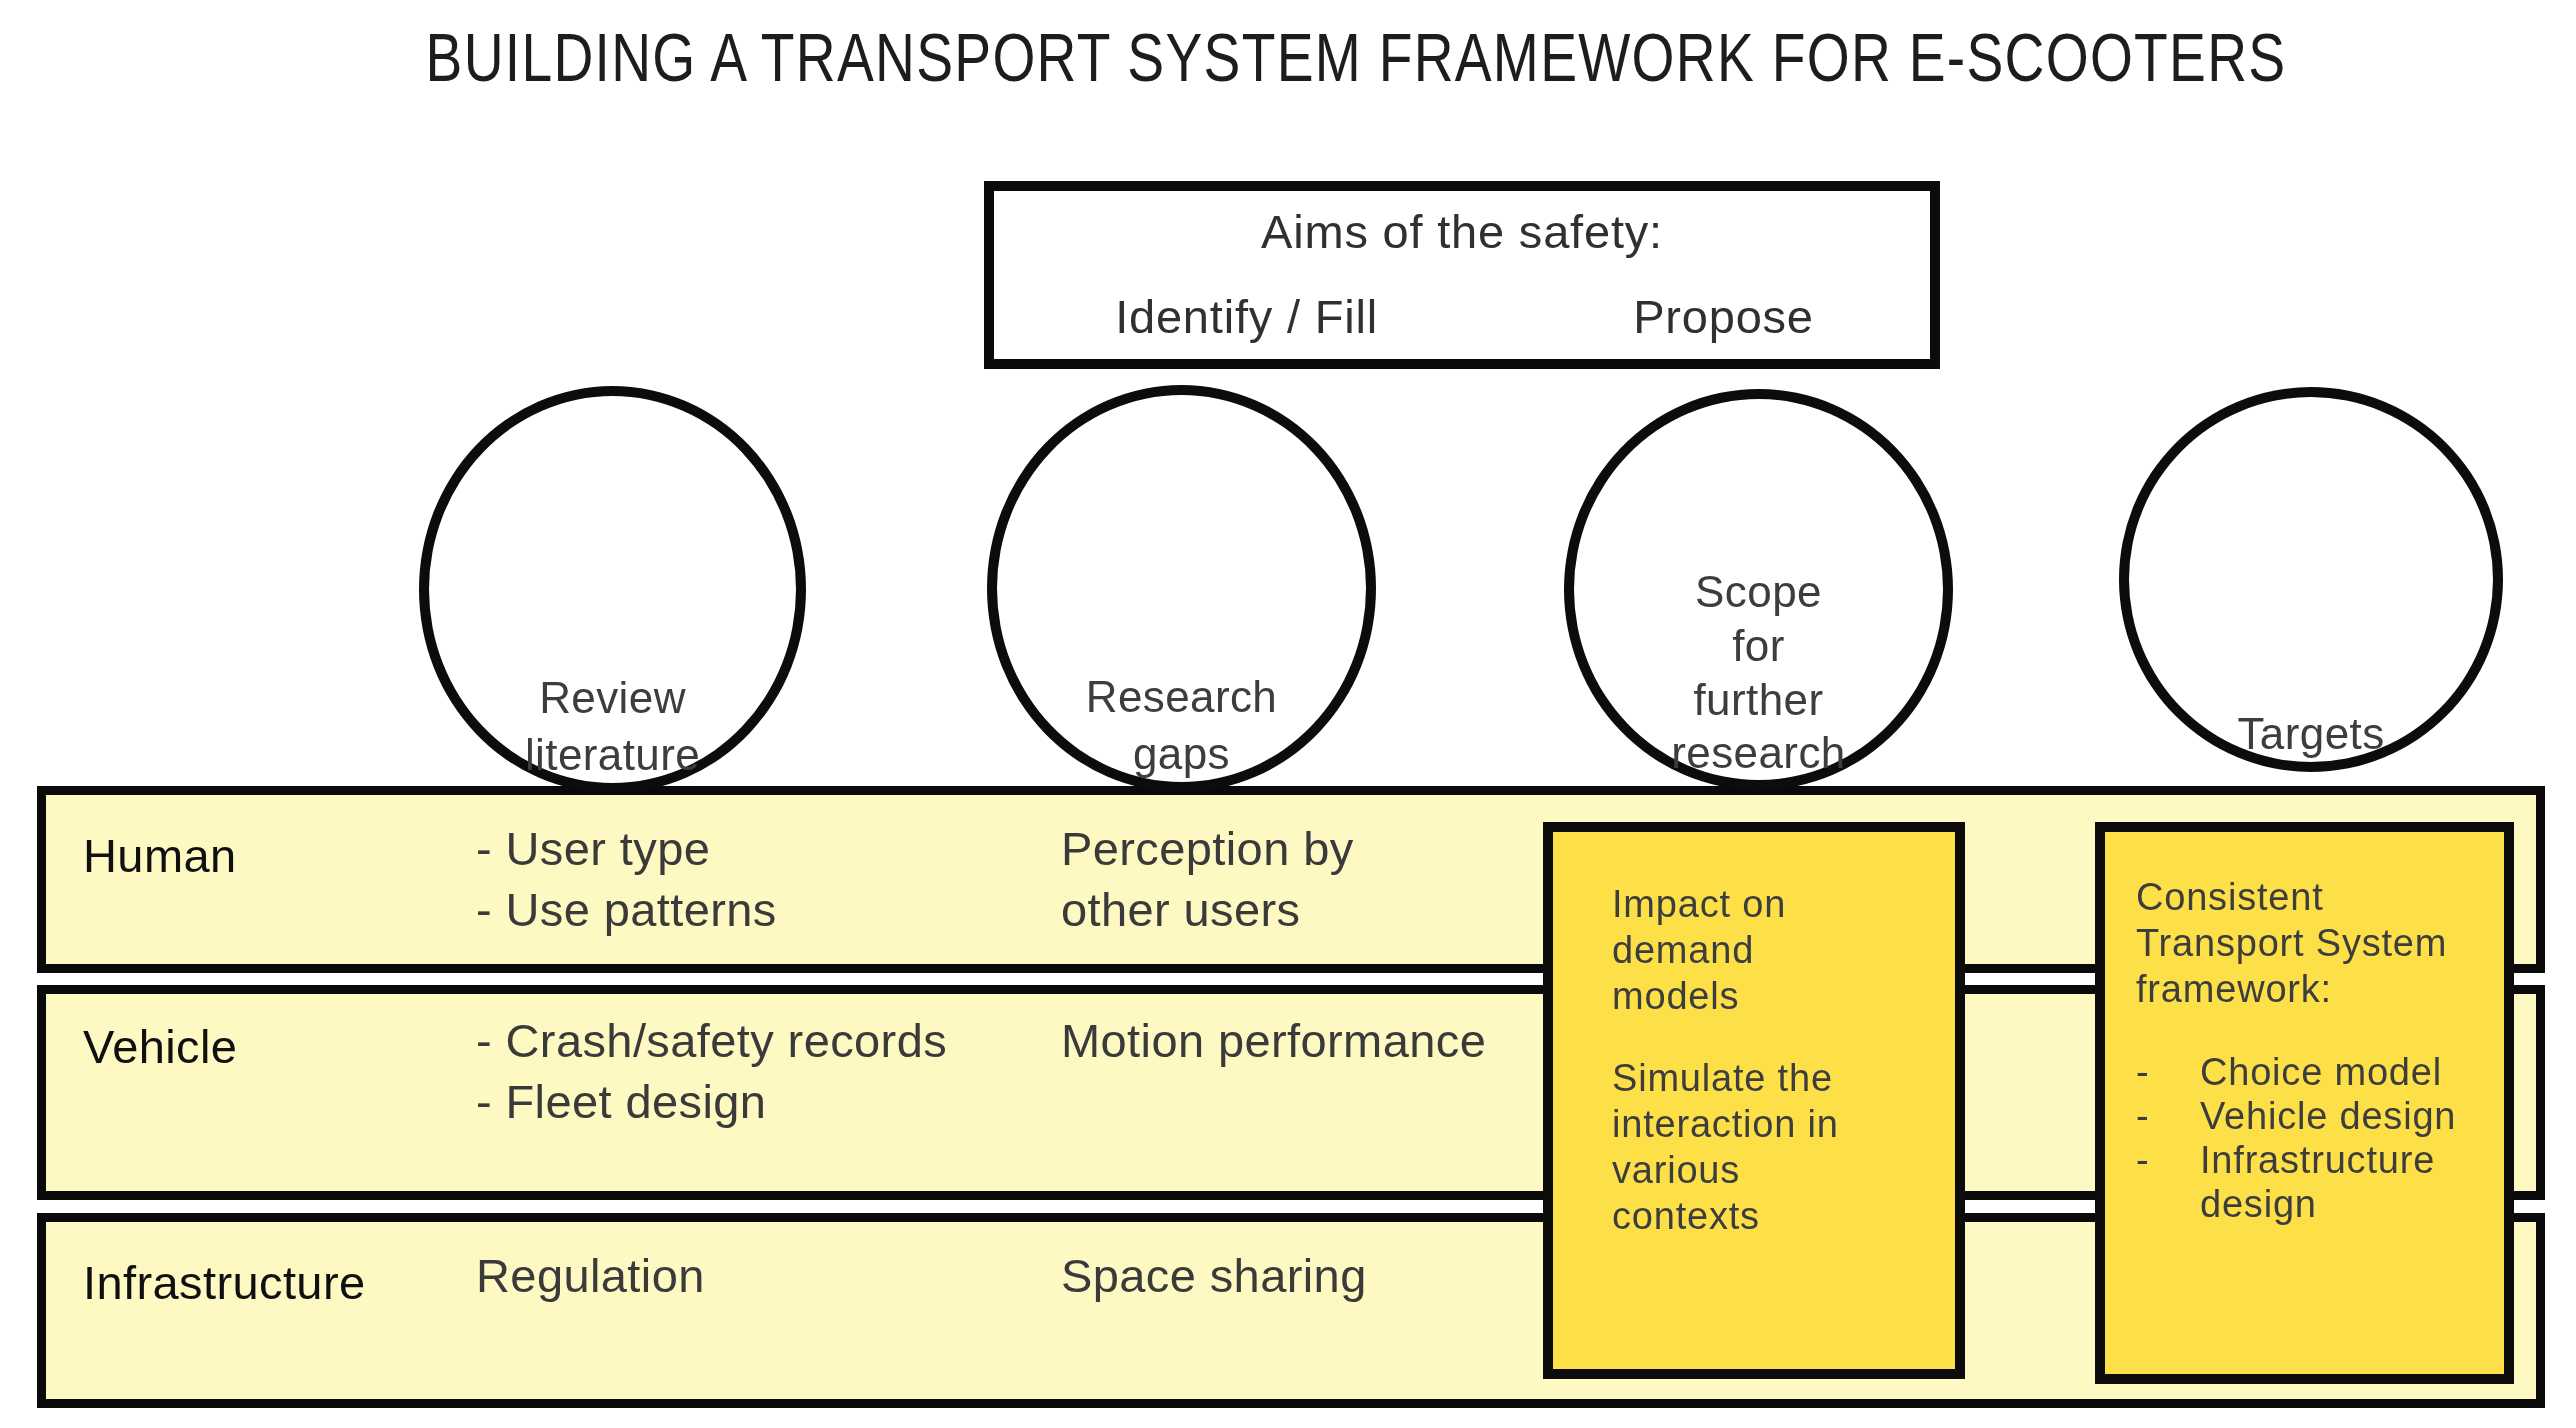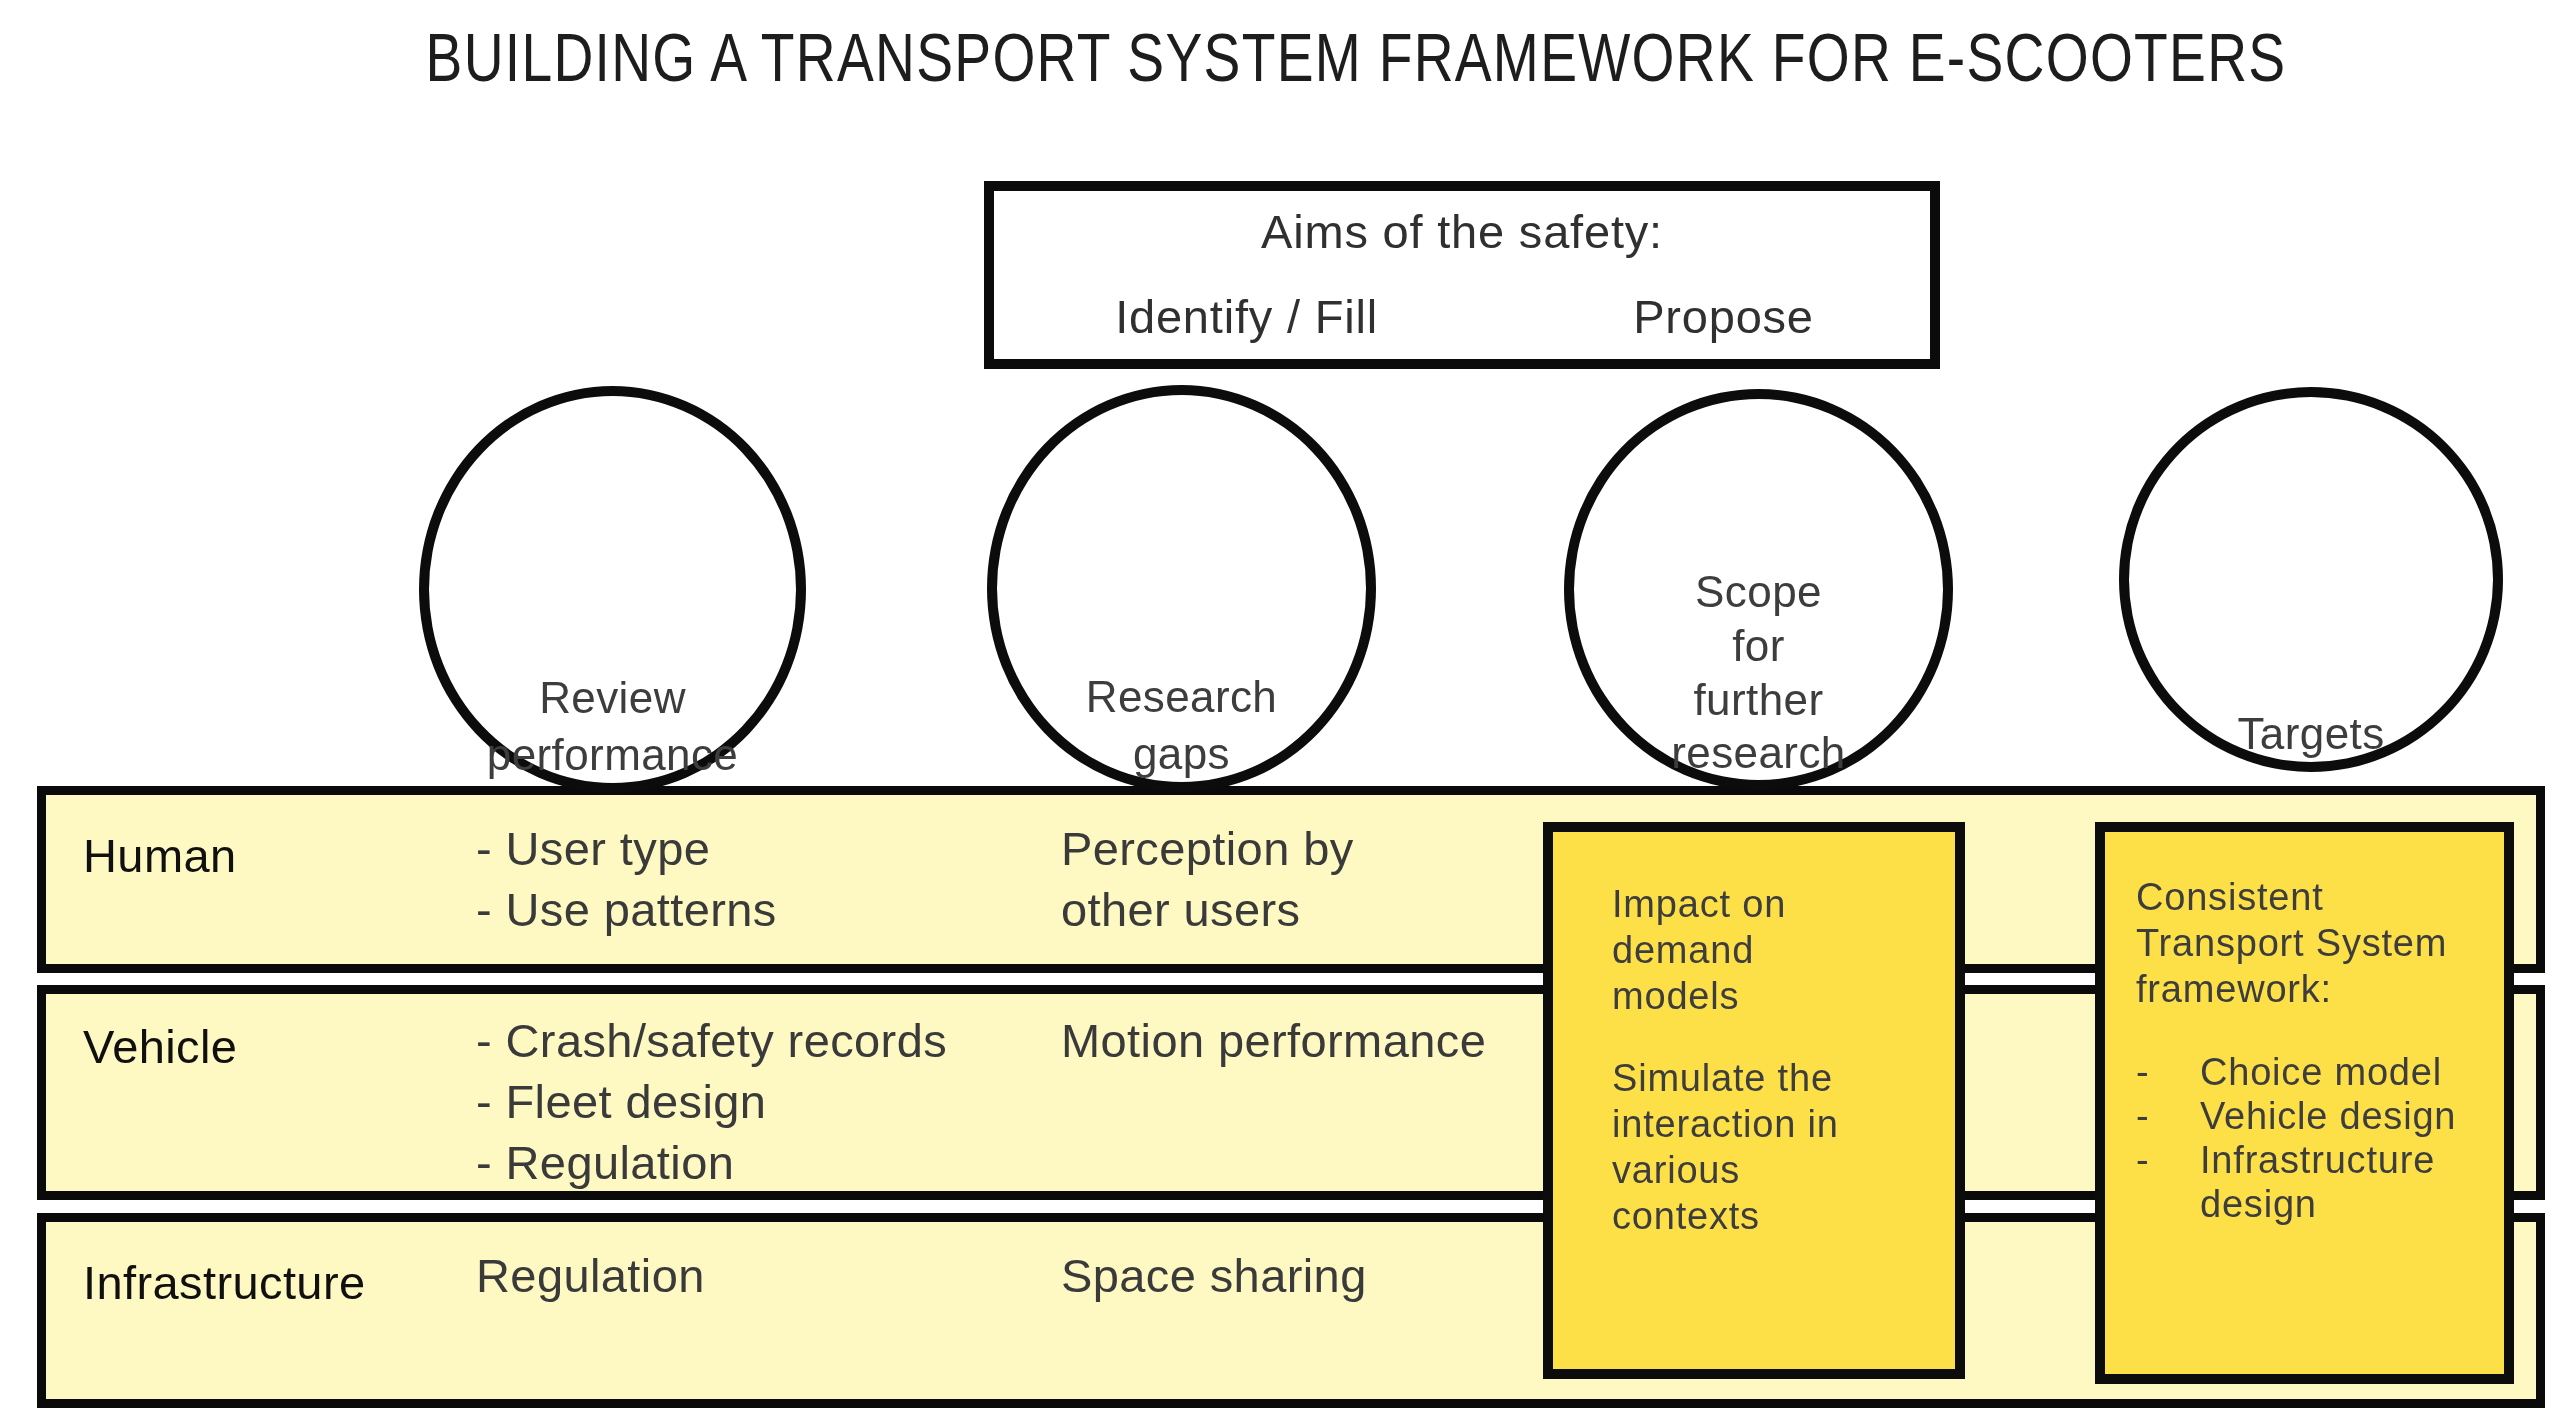--- a/index.html
+++ b/index.html
@@ -86,21 +86,21 @@
   </div>
 
   <div class="aims-box">
     <div class="aims-heading">Aims of the safety:</div>
     <div class="aims-left">Identify / Fill</div>
     <div class="aims-right">Propose</div>
   </div>
 
   <div class="circle c1">
     <span class="pre">Review
-performance</span>
+literature</span>
   </div>
   <div class="circle c2">
     <span class="pre">Research
 gaps</span>
   </div>
   <div class="circle c3">
     <span class="pre">Scope
 for
 further
 research</span>
@@ -117,21 +117,20 @@
     </div>
     <div class="col3 pre">Perception by
 other users</div>
   </div>
 
   <div class="band band-vehicle">
     <div class="band-label">Vehicle</div>
     <div class="col2">
       <div class="item">- Crash/safety records</div>
       <div class="item">- Fleet design</div>
-      <div class="item">- Regulation</div>
     </div>
     <div class="col3">Motion performance</div>
   </div>
 
   <div class="band band-infra">
     <div class="band-label">Infrastructure</div>
     <div class="col2">
       <div class="item">Regulation</div>
     </div>
     <div class="col3">Space sharing</div>

